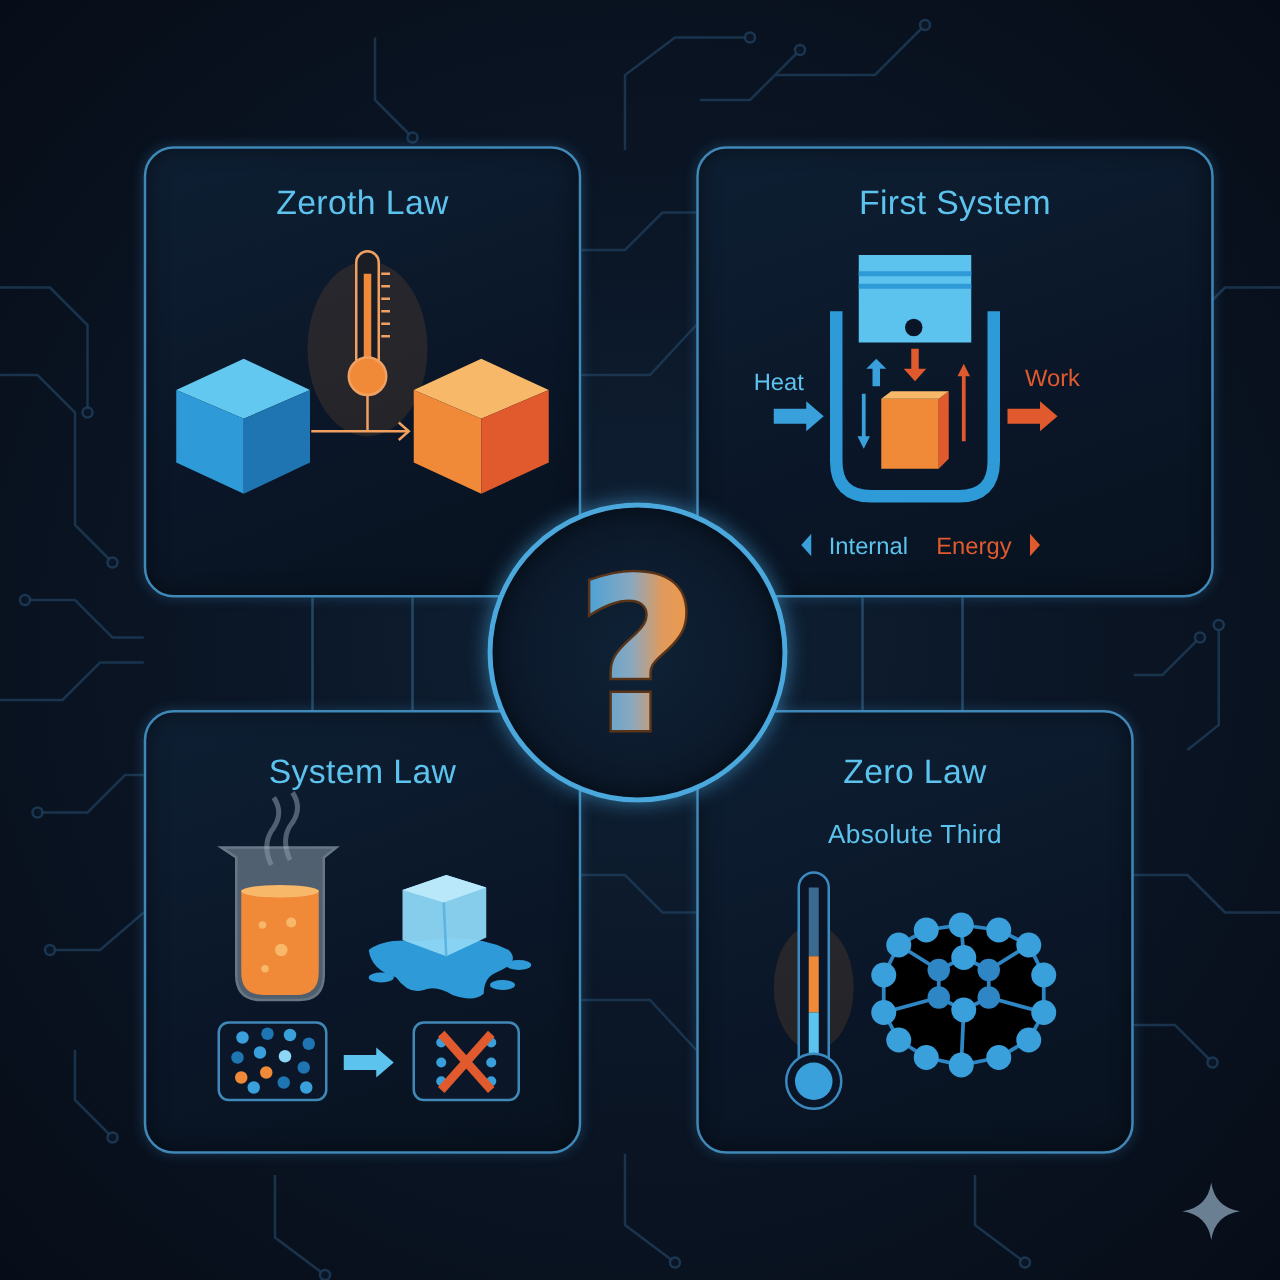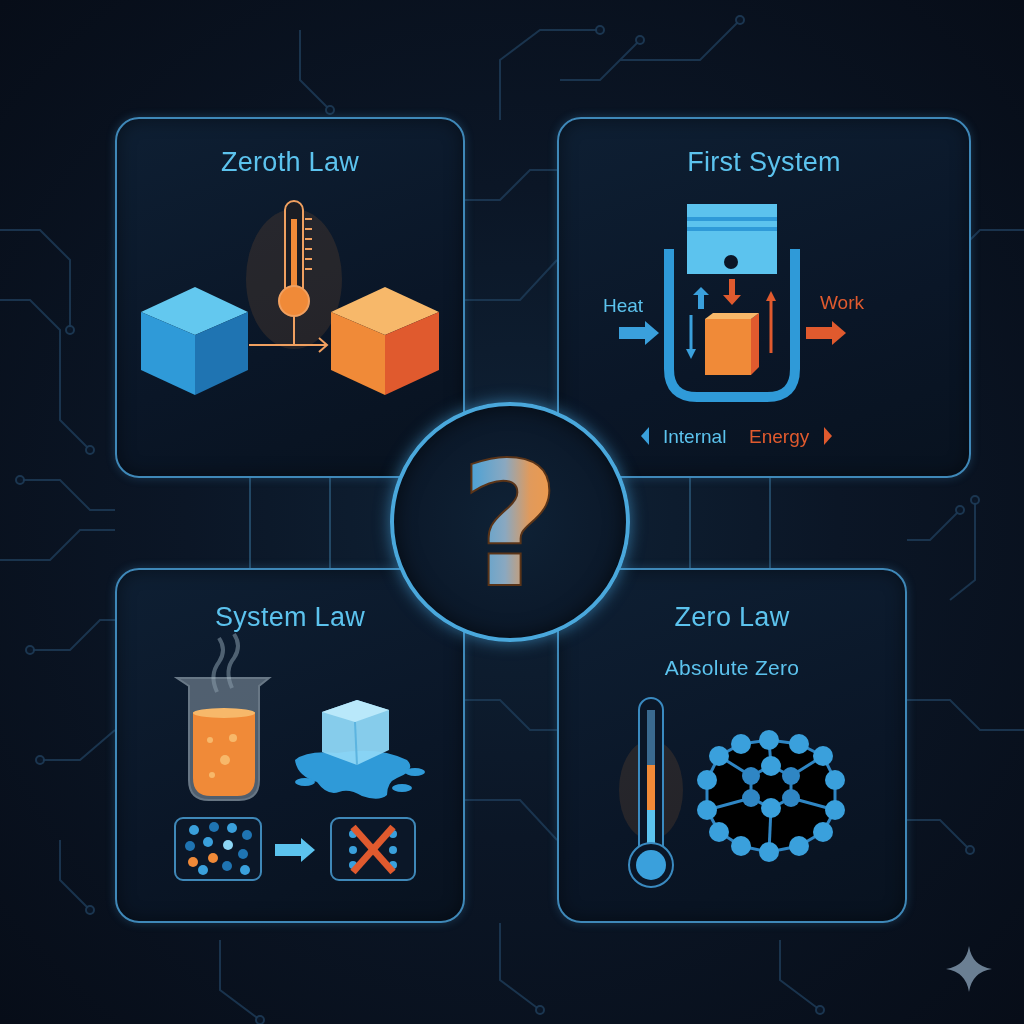--- a/index.html
+++ b/index.html
@@ -226,21 +226,21 @@
       <g stroke="#e05a2e" stroke-width="7" stroke-linecap="butt">
         <line x1="236" y1="257" x2="276" y2="302"></line>
         <line x1="276" y1="257" x2="236" y2="302"></line>
       </g>
     </g>
   </svg>
 </div>
 
 <div class="panel" id="p4">
   <div class="panel-title" style="top:32px;">Zero Law</div>
-  <div class="panel-title" style="top:86px; font-size:21px;">Absolute Zero</div>
+  <div class="panel-title" style="top:86px; font-size:21px;">Absolute Third</div>
   <svg width="350" height="355" viewBox="0 0 350 355">
     <g>
       <ellipse cx="92" cy="220" rx="32" ry="50" fill="#f08a38" opacity="0.12"></ellipse>
       <rect x="80" y="128" width="24" height="160" rx="12" fill="#0a1627" stroke="#3a8ac0" stroke-width="2"></rect>
       <rect x="88" y="140" width="8" height="55" fill="#3a6a90"></rect>
       <rect x="88" y="195" width="8" height="45" fill="#f08a38"></rect>
       <rect x="88" y="240" width="8" height="55" fill="#5cc3ee"></rect>
       <circle cx="92" cy="295" r="22" fill="#0a1627" stroke="#3a8ac0" stroke-width="2"></circle>
       <circle cx="92" cy="295" r="15" fill="#3aa0dc"></circle>
     </g>

